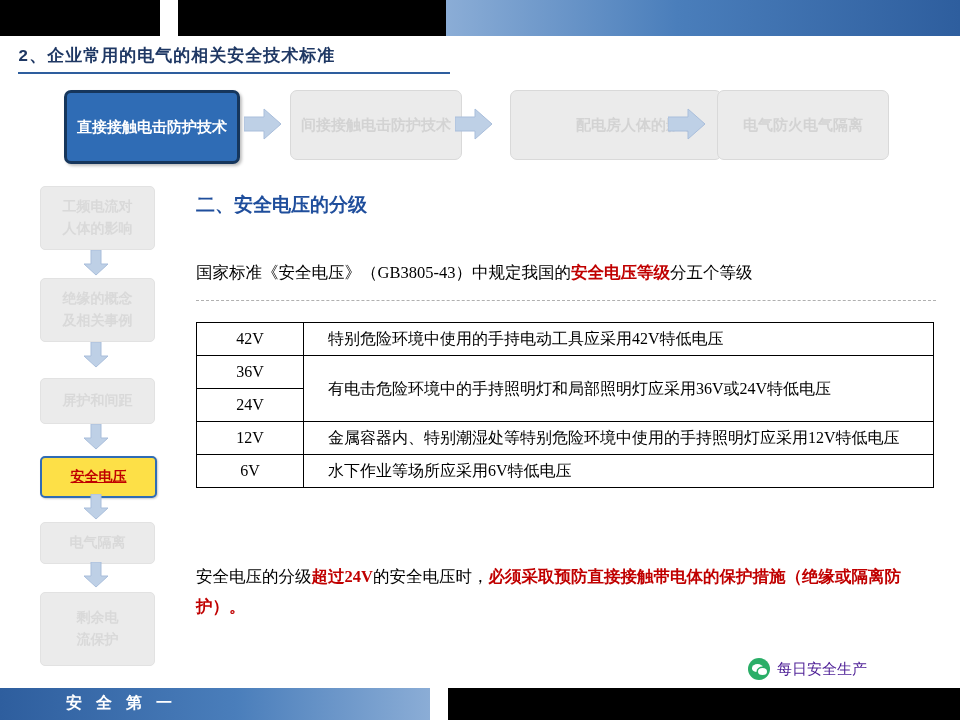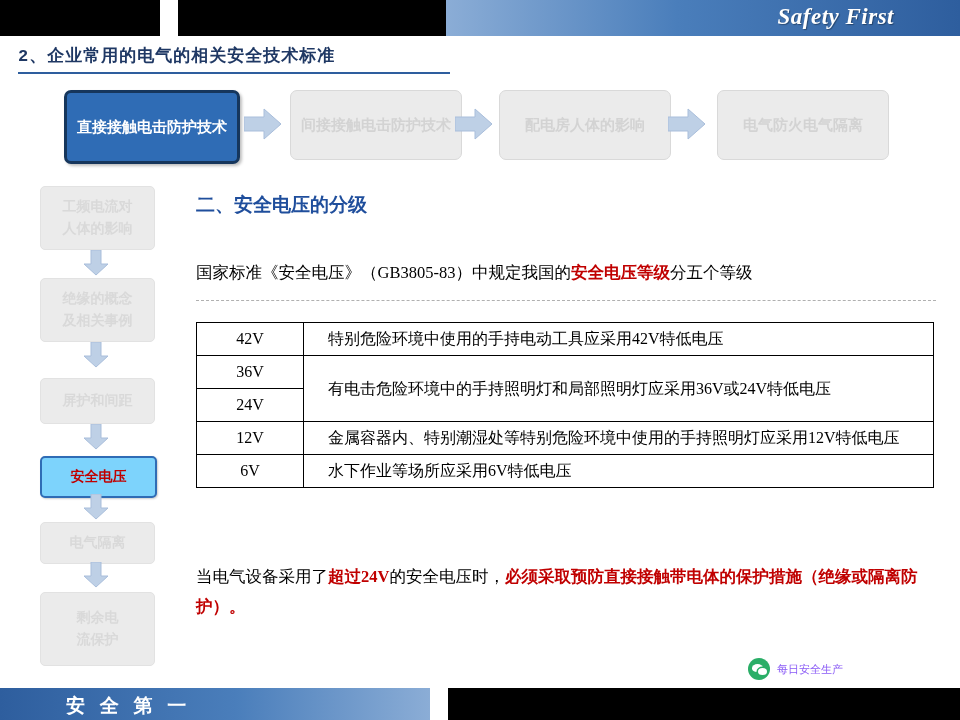--- a/index.html
+++ b/index.html
@@ -97,21 +97,21 @@
     border: 3px solid #16365c;
     box-shadow: 2px 2px 3px rgba(0,0,0,0.25);
   }
   .proc-box.dim {
     background: #ebebeb;
     color: #d3d3d3;
     border: 1px solid #d9d9d9;
   }
   #proc-0 { left: 64px;  top: 90px; }
   #proc-1 { left: 290px; top: 90px; }
-  #proc-2 { left: 499px; top: 90px; }
+  #proc-2 { left: 510px; top: 90px; padding-left: 40px; }
   #proc-3 { left: 717px; top: 90px; text-align: center; }
 
   .proc-arrow {
     position: absolute;
     top: 108px;
     width: 38px;
     height: 32px;
     color: #b6c9e3;
   }
   #parrow-0 { left: 244px; }
@@ -133,24 +133,25 @@
     text-align: center;
     font-family: "Liberation Serif", serif;
     font-weight: bold;
   }
   .nav-box.dim {
     background: #ebebeb;
     color: #d9d9d9;
     border: 1px solid #e2e2e2;
   }
   .nav-box.active {
-    background: #7dd3fc;
+    background: #fde047;
     color: #c00000;
     border: 2px solid #2f6cb5;
     box-shadow: 1px 1px 2px rgba(0,0,0,0.2);
+    text-decoration: underline;
   }
   #nav-0 { top: 186px; height: 62px; }
   #nav-1 { top: 278px; height: 62px; }
   #nav-2 { top: 378px; height: 44px; }
   #nav-3 { top: 456px; height: 38px; }
   #nav-4 { top: 522px; height: 40px; }
   #nav-5 { top: 592px; height: 72px; }
 
   .nav-arrow {
     position: absolute;
@@ -250,22 +251,22 @@
   .wechat-icon::after {
     content: "";
     position: absolute;
     left: 10px; top: 10px;
     width: 9px; height: 7px;
     background: #ffffff;
     border-radius: 50%;
     box-shadow: 0 0 0 1.5px #2aae67;
   }
   .wechat-text {
-    font-size: 11px;
-    color: #8b5cf6;
+    font-size: 15px;
+    color: #4c1d95;
     font-family: Liberation Mono, monospace;
   }
 
   
   .bottom-banner {
     position: absolute;
     left: 0; top: 688px;
     width: 960px; height: 32px;
   }
   .bb-blue {
@@ -282,36 +283,35 @@
   }
   .bb-black {
     position: absolute;
     left: 448px; top: 0;
     width: 512px; height: 32px;
     background: #000000;
   }
   .bb-text {
     position: absolute;
     left: 66px; top: 5px;
-    font-size: 19px;
+    font-size: 16px;
     font-weight: bold;
     color: #ffffff;
     letter-spacing: 5px;
     font-family: "Liberation Serif", serif;
   }
 </style>
 </head>
 <body>
 
 <div class="top-banner">
   <div class="tb-black-1"></div>
   <div class="tb-white-gap"></div>
   <div class="tb-black-2"></div>
   <div class="tb-blue"></div>
-  <div class="tb-title">Safety First</div>
 </div>
 
 <div class="slide-heading">2、企业常用的电气的相关安全技术标准</div>
 <div class="heading-rule"></div>
 
 <div class="proc-box active" id="proc-0">
   <span>直接接触电击</span>
   <span>防护技术</span>
 </div>
 <div class="proc-box dim" id="proc-1">
@@ -387,21 +387,21 @@
 </div>
 <div class="nav-arrow" id="narrow-4">
   <svg width="26" height="26" viewBox="0 0 26 26">
       <polygon points="8,0 18,0 18,14 25,14 13,25 1,14 8,14" fill="#bed0e6" stroke="#a9bedb" stroke-width="1"></polygon>
     </svg>
 </div>
 
 <div class="content-title">二、安全电压的分级</div>
 
 <div class="content-para">
-  <span>国家标准《安全电压》（GB3805-83）中规定我国的</span><span class="hl-red">安全电压等级</span><span>分五个等级</span>
+  <span>国家标准《安全电压》（GB3805-43）中规定我国的</span><span class="hl-red">安全电压等级</span><span>分五个等级</span>
 </div>
 <div class="dash-rule"></div>
 
 <table class="vtable">
   <tbody>
     <tr>
       <td class="volt">42V</td>
       <td>特别危险环境中使用的手持电动工具应采用42V特低电压</td>
     </tr>
     <tr>
@@ -416,21 +416,21 @@
       <td>金属容器内、特别潮湿处等特别危险环境中使用的手持照明灯应采用12V特低电压</td>
     </tr>
     <tr>
       <td class="volt">6V</td>
       <td>水下作业等场所应采用6V特低电压</td>
     </tr>
   </tbody>
 </table>
 
 <div class="bottom-note">
-  <span>当电气设备采用了</span><span class="hl-red">超过24V</span><span>的安全电压时，</span><span class="hl-red">必须采取预防直接接触带电体的保护措施（绝缘或隔离防护）。</span>
+  <span>安全电压的分级</span><span class="hl-red">超过24V</span><span>的安全电压时，</span><span class="hl-red">必须采取预防直接接触带电体的保护措施（绝缘或隔离防护）。</span>
 </div>
 
 <div class="wechat-mark">
   <div class="wechat-icon"></div>
   <div class="wechat-text">每日安全生产</div>
 </div>
 
 <div class="bottom-banner">
   <div class="bb-blue"></div>
   <div class="bb-white-gap"></div>

